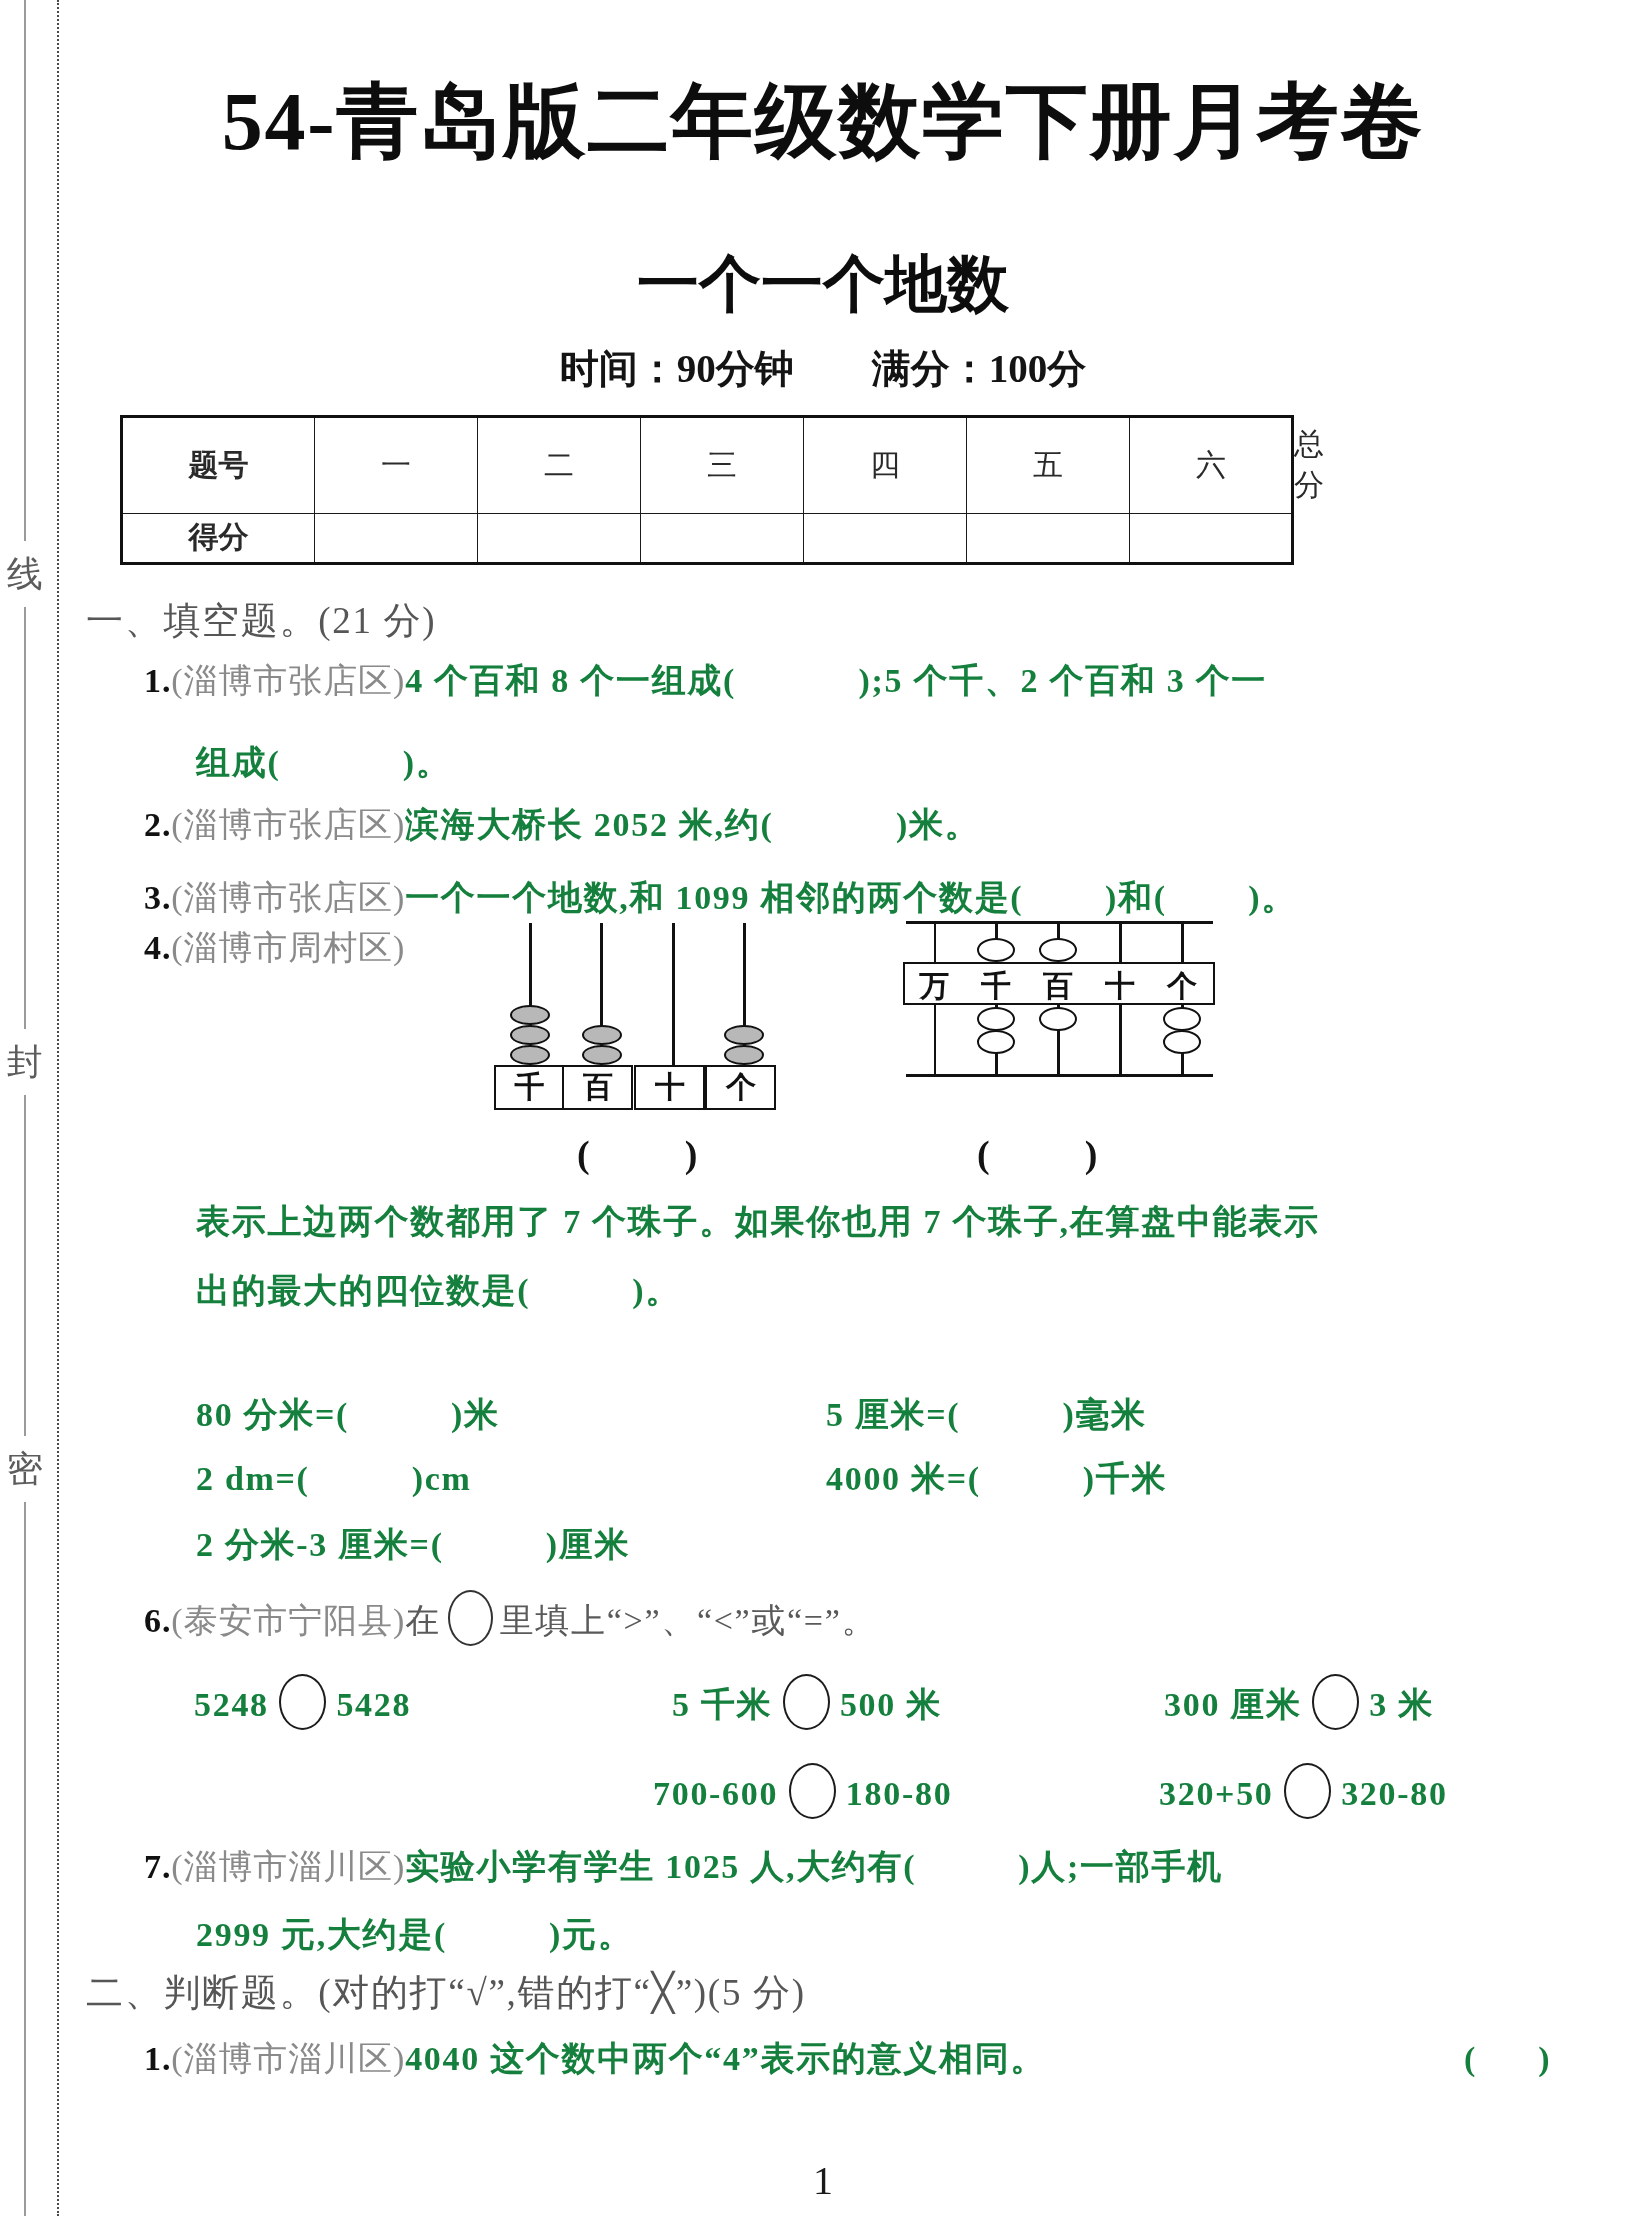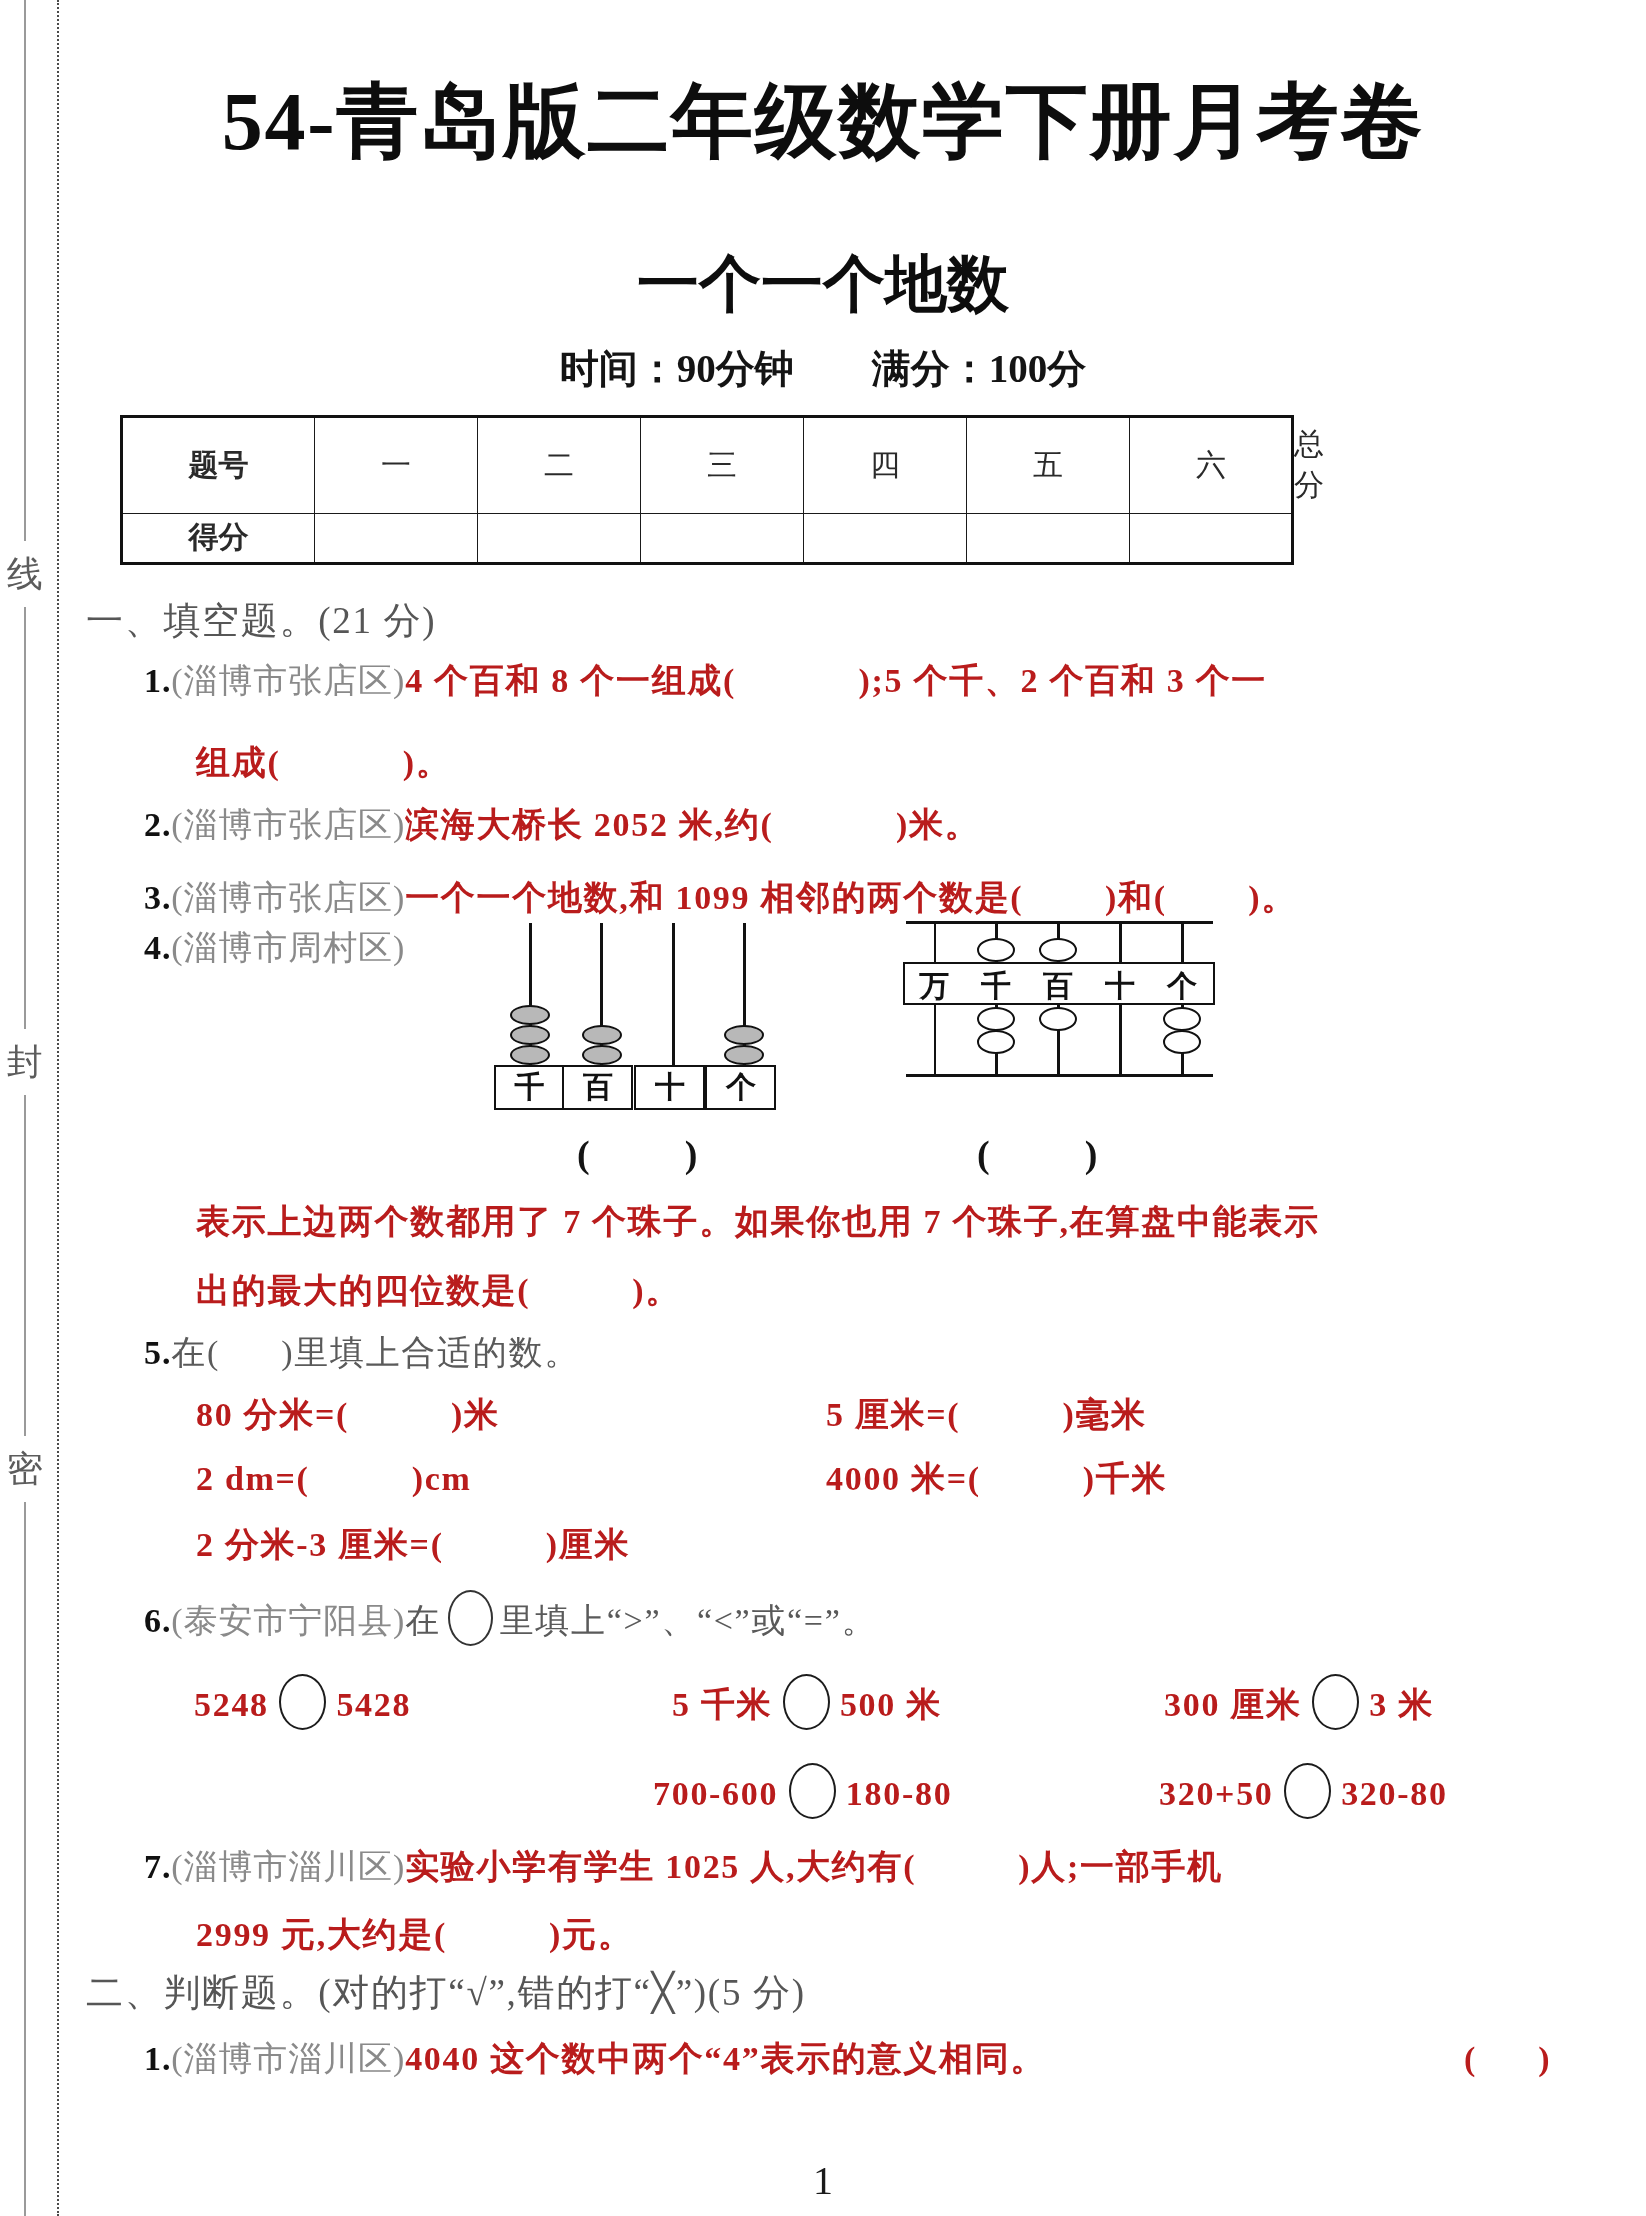--- a/index.html
+++ b/index.html
@@ -40,21 +40,21 @@
   table.score td{
     border:1.7px solid #1a1a1a;text-align:center;vertical-align:middle;
     font-size:30px;color:#2a2a2a;
   }
   table.score{border:3.4px solid #111;}
   td.tl{font-weight:bold;font-size:31px;}
   
   .line{position:absolute;white-space:pre;font-size:34px;line-height:43px;}
   .qnum{font-weight:bold;color:#111;letter-spacing:0.9px;}
   .qsrc{color:#8a8a8a;font-weight:normal;letter-spacing:0.9px;}
-  .qtext{color:#b91c1c;font-weight:bold;letter-spacing:1.7px;}
+  .qtext{color:#15803d;font-weight:bold;letter-spacing:1.7px;}
   .qinstr{color:#5a5a5a;font-weight:normal;letter-spacing:1.7px;}
   .heading{color:#565656;font-weight:normal;font-size:37px;letter-spacing:1.7px;}
   .blankline{position:absolute;white-space:pre;font-size:38px;color:#141414;font-weight:bold;}
   
   .cmp-circle{
     display:inline-block;width:43px;height:52px;
     border:2.6px solid #1c1c1c;border-radius:50%;
     vertical-align:-13.7px;margin:0 10.3px;background:#fff;
   }
   .hdr-circle{
@@ -169,21 +169,20 @@
       <div class="bead white" style="left: 257px; top: 86px; width: 38px; height: 24px;"></div>
       <div class="bead white" style="left: 257px; top: 109px; width: 38px; height: 24px;"></div>
     </div>
 
   <div class="blankline" style="left:577px;top:1132px">(          )</div>
   <div class="blankline" style="left:977px;top:1132px">(          )</div>
 
   <div class="line" style="left:196px;top:1200px"><span class="qtext">表示上边两个数都用了 7 个珠子。如果你也用 7 个珠子,在算盘中能表示</span></div>
   <div class="line" style="left:196px;top:1269px"><span class="qtext">出的最大的四位数是(          )。</span></div>
 
-  <div class="line" style="left:144px;top:1331px"><span class="qnum">5.</span><span class="qinstr">在(      )里填上合适的数。</span></div>
 
   <div class="line" style="left:196px;top:1393px"><span class="qtext">80 分米=(          )米</span></div>
   <div class="line" style="left:826px;top:1393px"><span class="qtext">5 厘米=(          )毫米</span></div>
   <div class="line" style="left:196px;top:1457px"><span class="qtext">2 dm=(          )cm</span></div>
   <div class="line" style="left:826px;top:1457px"><span class="qtext">4000 米=(          )千米</span></div>
   <div class="line" style="left:196px;top:1523px"><span class="qtext">2 分米-3 厘米=(          )厘米</span></div>
 
   <div class="line" style="left:144px;top:1590px"><span class="qnum">6.</span><span class="qsrc">(泰安市宁阳县)</span><span class="qinstr">在</span><span class="hdr-circle"></span><span class="qinstr">里填上“&gt;”、“&lt;”或“=”。</span></div>
 
   <div class="line" style="left:194px;top:1674px"><span class="qtext">5248</span><span class="cmp-circle"></span><span class="qtext">5428</span></div>

